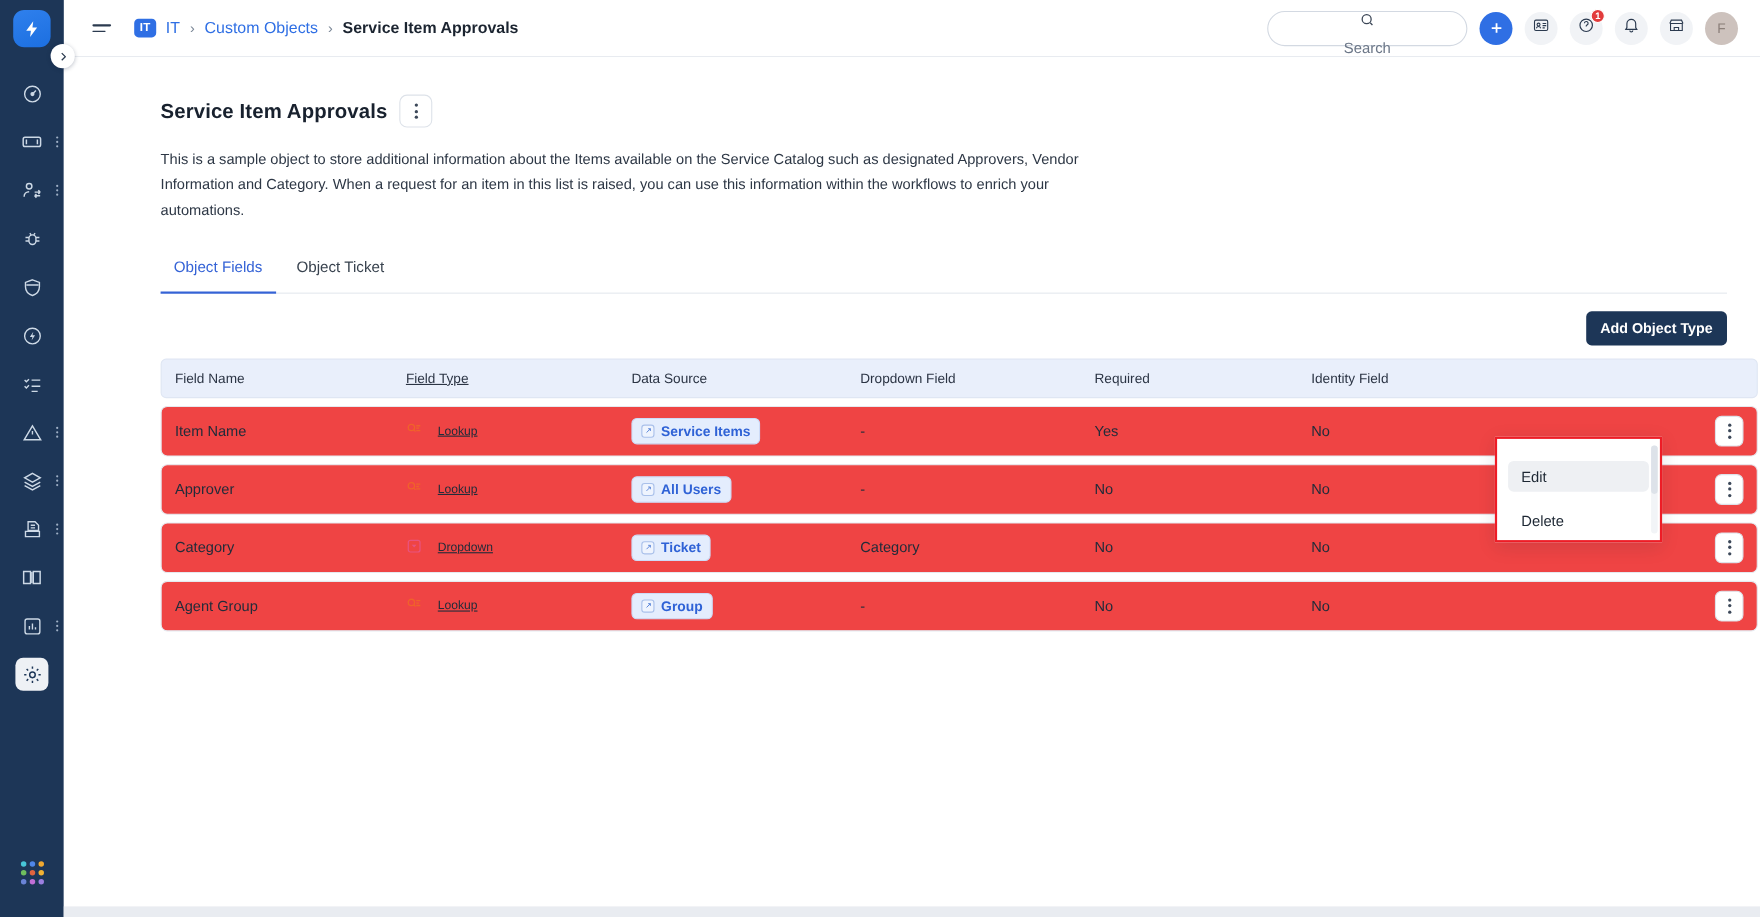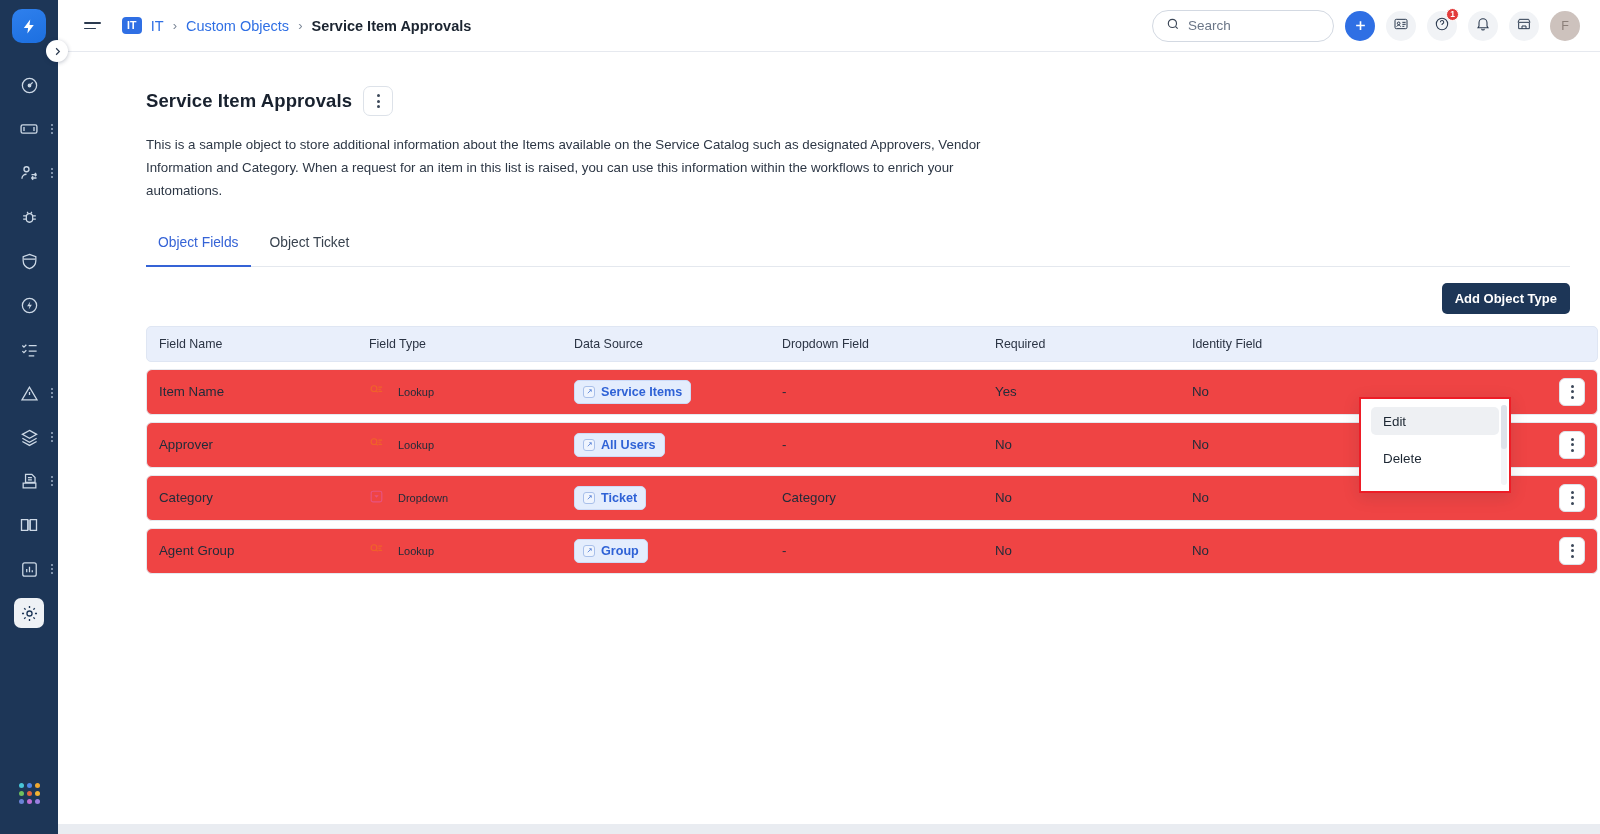--- a/index.html
+++ b/index.html
@@ -82,21 +82,21 @@
     border-radius: 4px; padding: 3px 5px; line-height: 1; letter-spacing: .2px;
   }
   .crumb-link { color: #2f6fe4; text-decoration: none; font-size: 14.5px; }
   .crumb-sep { color: #7b8797; font-size: 13px; }
   .crumb-current { color: #1b2430; font-size: 14.5px; font-weight: 600; }
 
   .top-right { margin-left: auto; display: flex; align-items: center; gap: 11px; }
   .searchbox {
     width: 182px; height: 32px; border: 1px solid #d3d9e2; border-radius: 17px;
     display: flex; align-items: center; gap: 8px; padding: 0 13px;
-    color: #6b7687; font-size: 13.5px;
+    color: #6b7687; font-size: 13.5px; flex-direction: column;
   }
   .icon-circle {
     width: 30px; height: 30px; border-radius: 50%;
     display: flex; align-items: center; justify-content: center;
     position: relative;
   }
   .icon-circle.filled { background: #2f6fe4; }
   .icon-circle.grey { background: #f1f3f6; }
   .badge-dot {
     position: absolute; top: -3px; right: -2px;
@@ -147,21 +147,21 @@
     background: #e9effb; border: 1px solid #dfe6f3; border-radius: 5px;
     padding: 0 12px; box-sizing: border-box;
   }
   .thead .th { font-size: 12.4px; color: #2b3444; font-weight: 400; }
   .trow {
     display: flex; align-items: center; height: 46px;
     background: #ef4444; border: 1px solid #e5e9ef; border-radius: 6px;
     padding: 0 12px; margin-top: 7px; box-sizing: border-box;
   }
   .c1 { width: 210px; flex: 0 0 210px; }
-  .c2 { width: 205px; flex: 0 0 205px; }
+  .c2 { width: 205px; flex: 0 0 205px; text-decoration: underline; }
   .c3 { width: 208px; flex: 0 0 208px; }
   .c4 { width: 213px; flex: 0 0 213px; }
   .c5 { width: 197px; flex: 0 0 197px; }
   .c6 { width: 290px; flex: 0 0 290px; }
   .c7 { flex: 1 1 auto; display: flex; justify-content: flex-end; }
 
   .cell { font-size: 13.3px; color: #222c3a; }
   .type-cell { display: flex; align-items: center; gap: 14px; font-size: 11px; color: #222c3a; }
 
   .chip {
@@ -182,21 +182,21 @@
   
   .ctx-wrap {
     position: absolute; left: 1301px; top: 345px;
     width: 152px; height: 96px;
     border: 2px solid #ee1c26; background: #ffffff; box-sizing: border-box;
     box-shadow: 0 4px 16px rgba(20,30,50,.13);
     z-index: 60; overflow: hidden;
   }
   .ctx-inner { padding: 8px 0 0 0; position: relative; height: 100%; }
   .ctx-item {
-    margin: 0 10px; height: 28px; display: flex; align-items: center;
+    margin: 12px 10px; height: 28px; display: flex; align-items: center;
     padding: 0 12px; font-size: 13.4px; color: #1d2733; border-radius: 5px;
   }
   .ctx-item.hover { background: #eef0f3; }
   .ctx-item + .ctx-item { margin-top: 9px; }
   .ctx-scroll {
     position: absolute; right: 2px; top: 6px; width: 6px; height: 80px;
     background: #f2f4f7; border-radius: 3px;
   }
   .ctx-scroll i {
     display:block; position:absolute; left:0; top:0; width:6px; height:44px;

